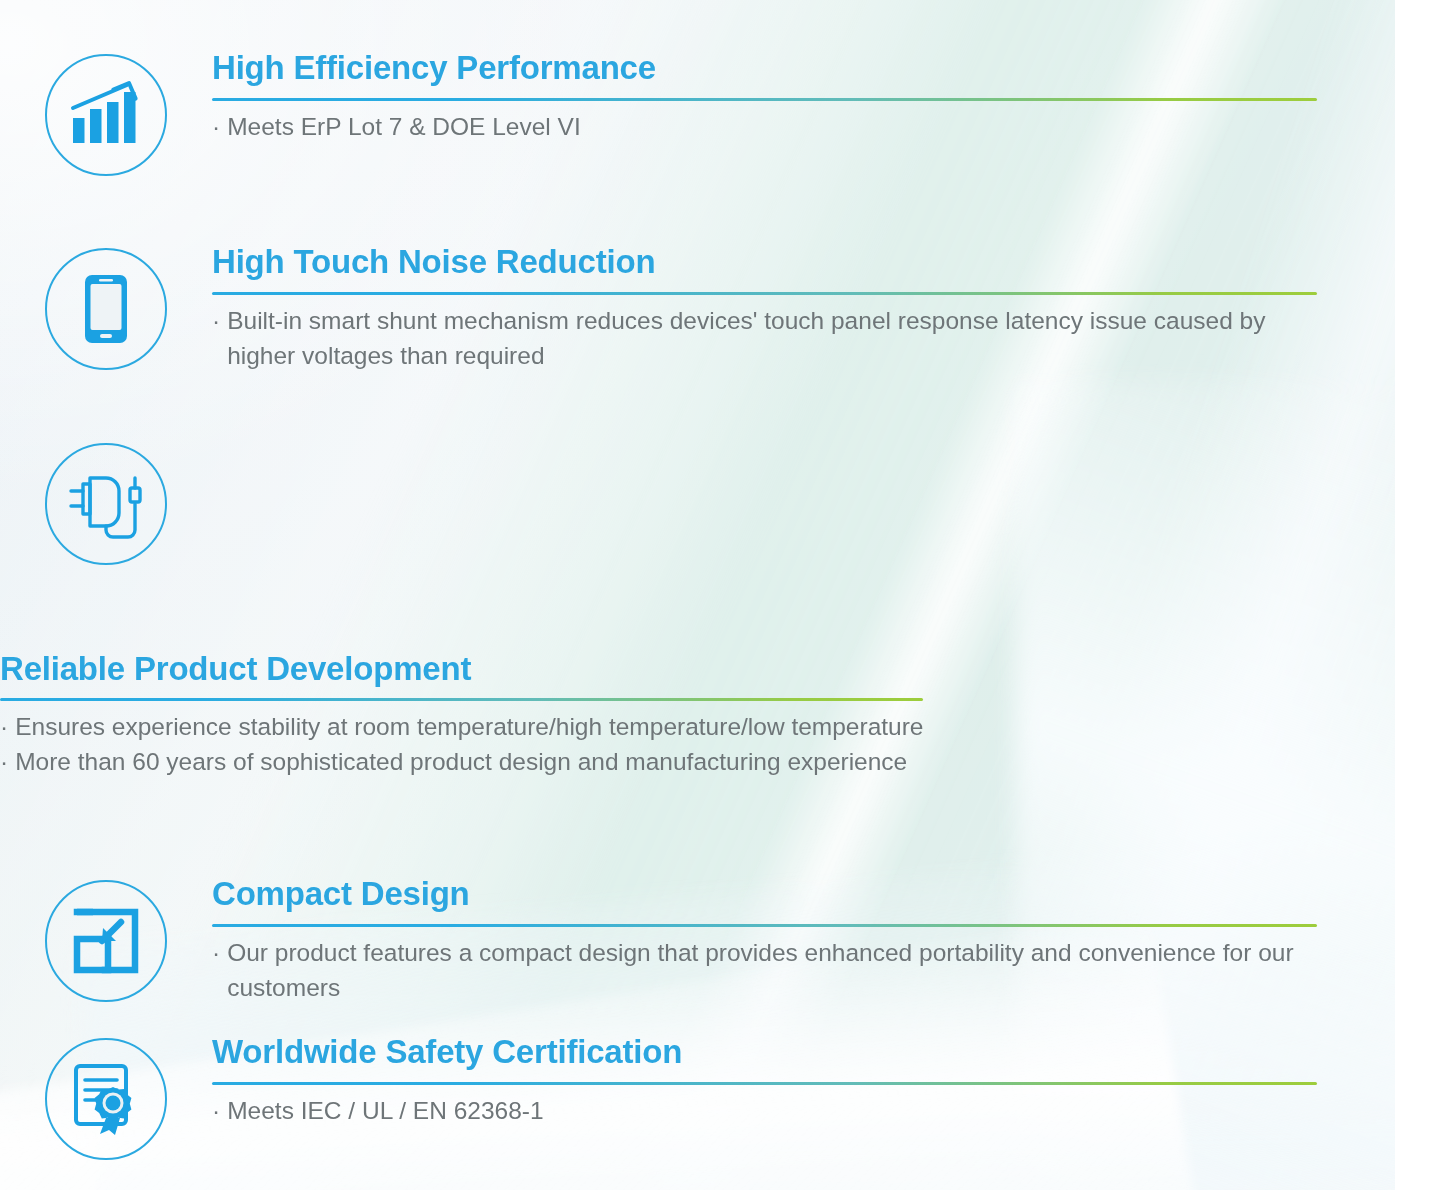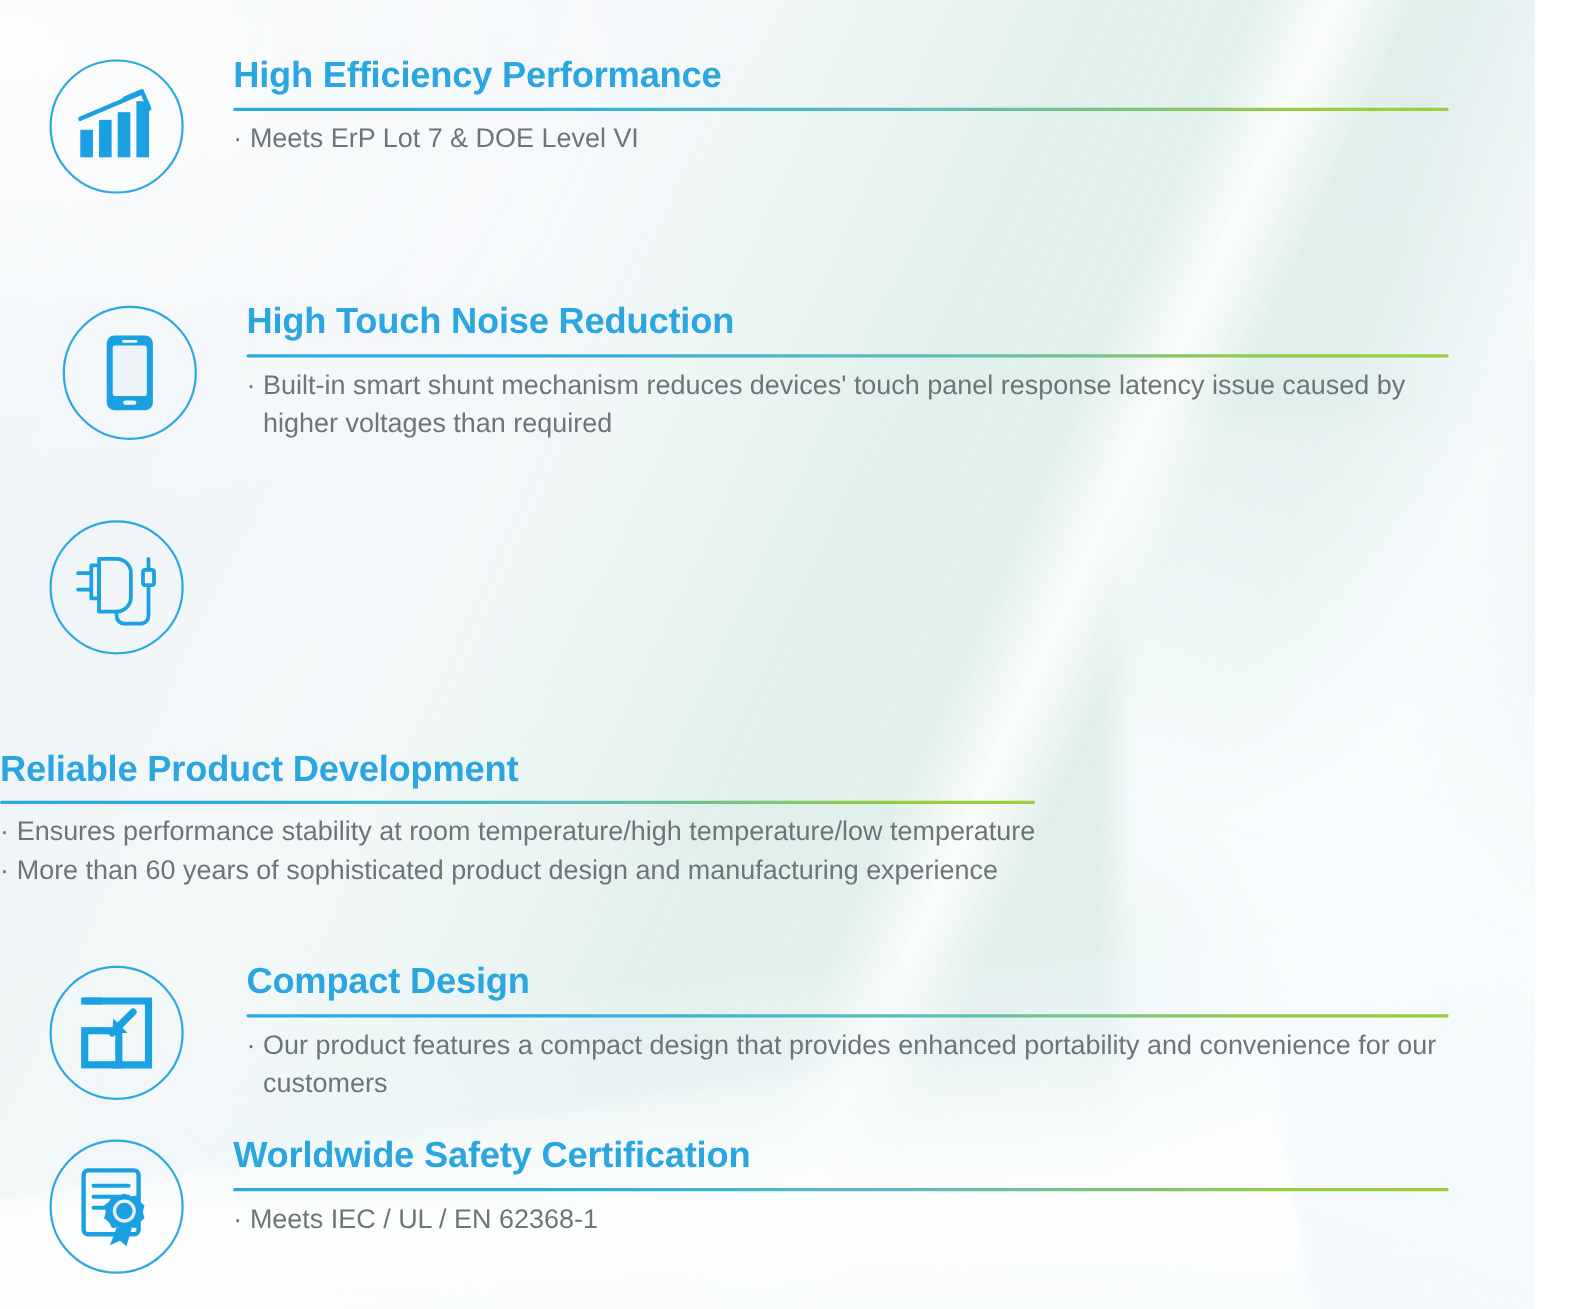--- a/index.html
+++ b/index.html
@@ -145,23 +145,23 @@
   .bullet-dot {
     flex:0 0 auto;
     color:#6e7578;
     margin-right:7px;
     line-height:1.42;
   }
   .bullet-text { flex:1 1 auto; }
 
   
   .f0 { margin-top:6px; }
-  .f1 { margin-top:98px;padding-left:12px; }
+  .f1 { margin-top:68px; }
   .f2 { margin-top:65px;flex-direction:column; }
-  .f3 { margin-top:64px;gap:12px; }
+  .f3 { margin-top:96px; }
   .f4 { margin-top:28px; }
 
   .f0 .text-col { padding-right:78px; }
   .f1 .text-col { padding-right:78px; }
   .f2 .text-col { padding-right:72px; }
   .f3 .text-col { padding-right:78px; }
   .f4 .text-col { padding-right:78px; }
 </style>
 </head>
 <body>
@@ -240,21 +240,21 @@
             <path d="M69 10 V20"></path>
           </svg>
         </div>
       </div>
       <div class="text-col">
         <div class="feat-title">Reliable Product Development</div>
         <div class="rule"></div>
         <div class="bullets">
           <div class="bullet">
             <span class="bullet-dot">·</span>
-            <span class="bullet-text">Ensures performance stability at room temperature/high temperature/low temperature</span>
+            <span class="bullet-text">Ensures experience stability at room temperature/high temperature/low temperature</span>
           </div>
           <div class="bullet">
             <span class="bullet-dot">·</span>
             <span class="bullet-text">More than 60 years of sophisticated product  design and manufacturing experience</span>
           </div>
         </div>
       </div>
     </div>
 
     <div class="feature f3">

